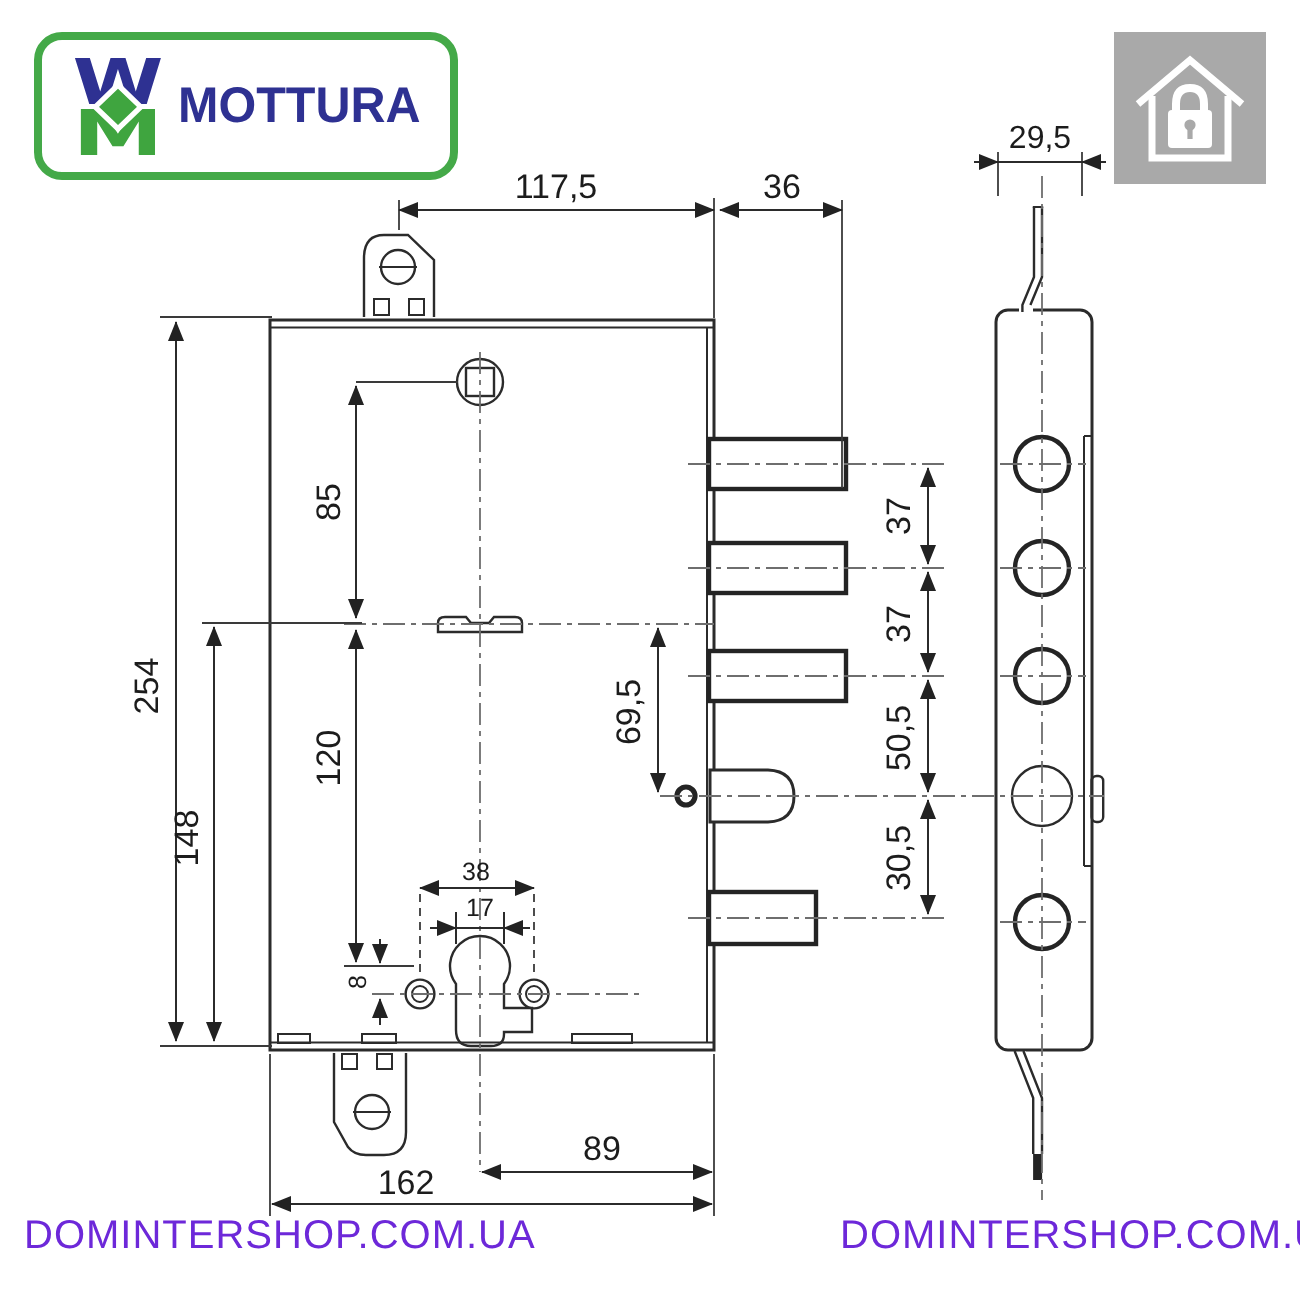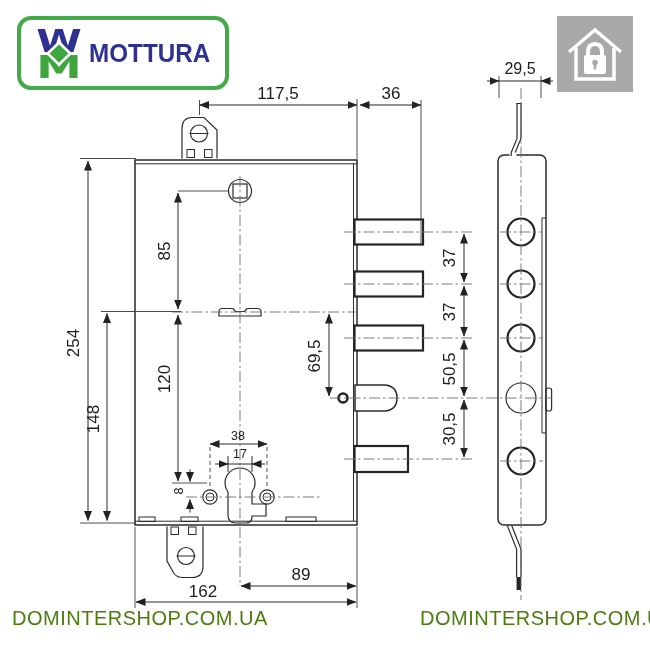--- a/index.html
+++ b/index.html
@@ -1,21 +1,21 @@
 <!DOCTYPE html>
 <html><head>
 <meta charset="utf-8">
 <style>
   html,body{margin:0;padding:0;}
   body{width:650px;height:650px;background:#fff;font-family:"Liberation Sans",sans-serif;position:relative;overflow:hidden;}
   .stage{position:absolute;inset:0;width:650px;height:650px;background:#fff;}
   .logo{position:absolute;left:17px;top:16px;width:212px;height:74px;border:4px solid #44a948;border-radius:14px;background:#fff;display:flex;align-items:center;box-sizing:border-box;padding-left:10px;}
   .logo-text{color:#2e3192;font-weight:bold;font-size:25px;letter-spacing:0px;transform:scaleX(.97);transform-origin:left center;margin-left:2px;}
   .house{position:absolute;left:557px;top:16px;width:76px;height:76px;background:#a9a9a9;}
-  .wm{position:absolute;top:607px;color:#4d7c0f;font-size:20px;letter-spacing:.5px;white-space:nowrap;}
+  .wm{position:absolute;top:607px;color:#6d28d9;font-size:20px;letter-spacing:.5px;white-space:nowrap;}
   .wm-left{left:12px;}
   .wm-right{left:420px;}
   svg.drawing{position:absolute;left:0;top:0;}
   
   .s1{stroke:#2b2b2b;stroke-width:1.5;fill:#fff;}
   .s1n{stroke:#2b2b2b;stroke-width:1.2;fill:none;}
   .sb{stroke:#242424;stroke-width:2.2;fill:#fff;}
   .thin{stroke:#2b2b2b;stroke-width:1;fill:none;}
   .ext{stroke:#3a3a3a;stroke-width:.9;fill:none;}
   .dim{stroke:#2b2b2b;stroke-width:1;fill:none;}

